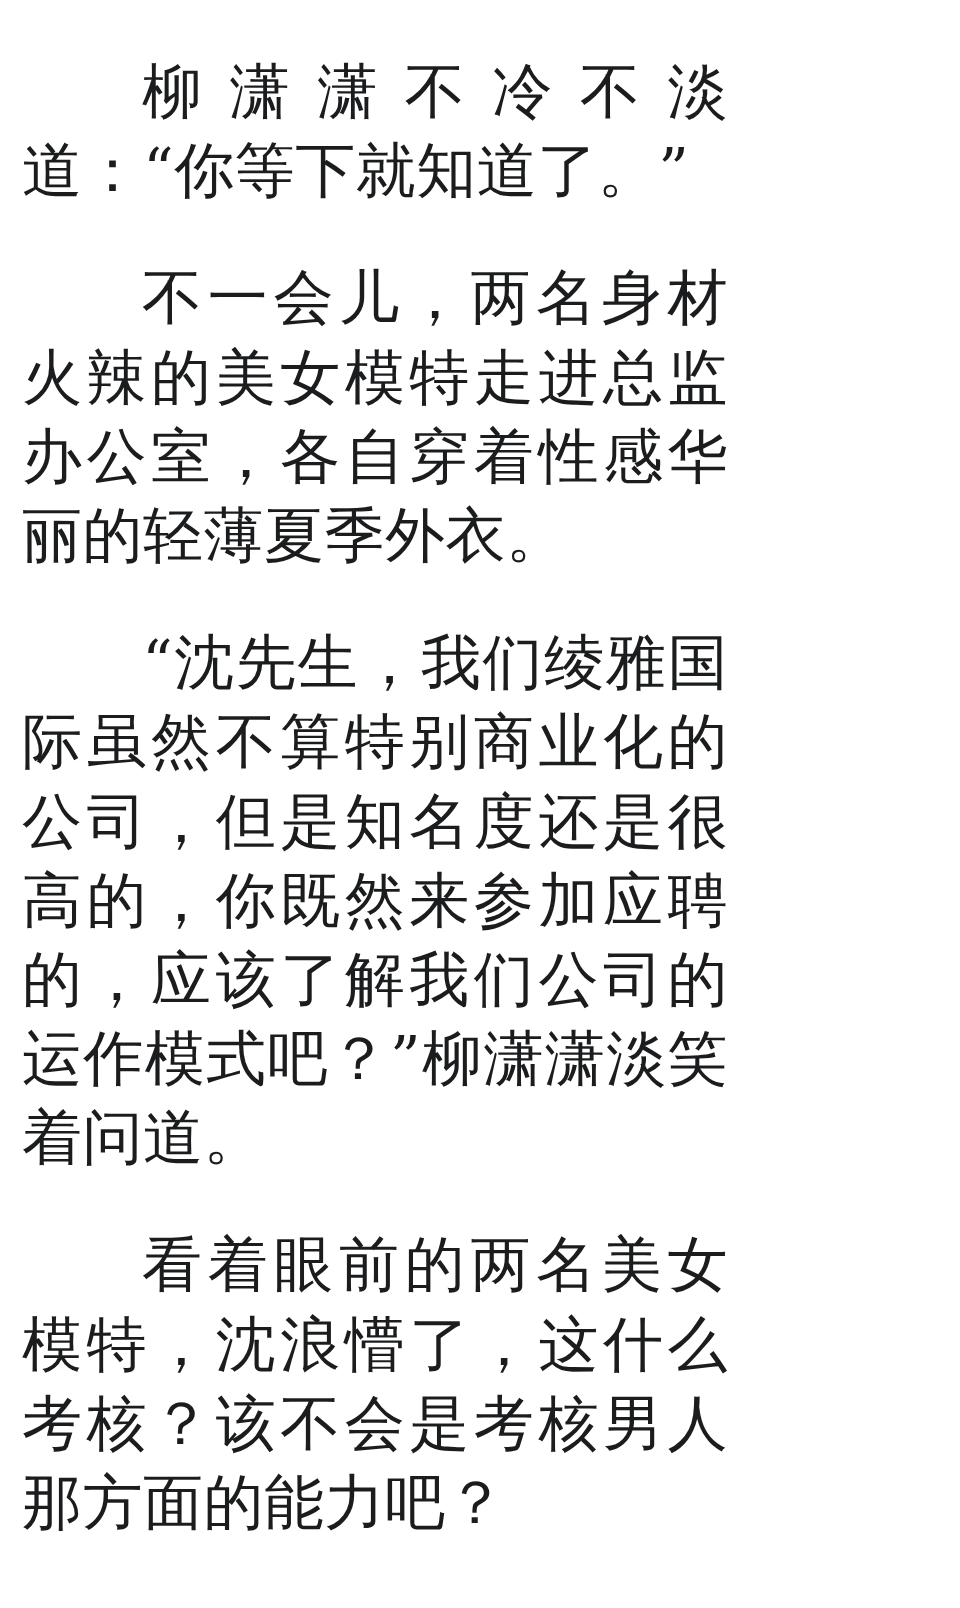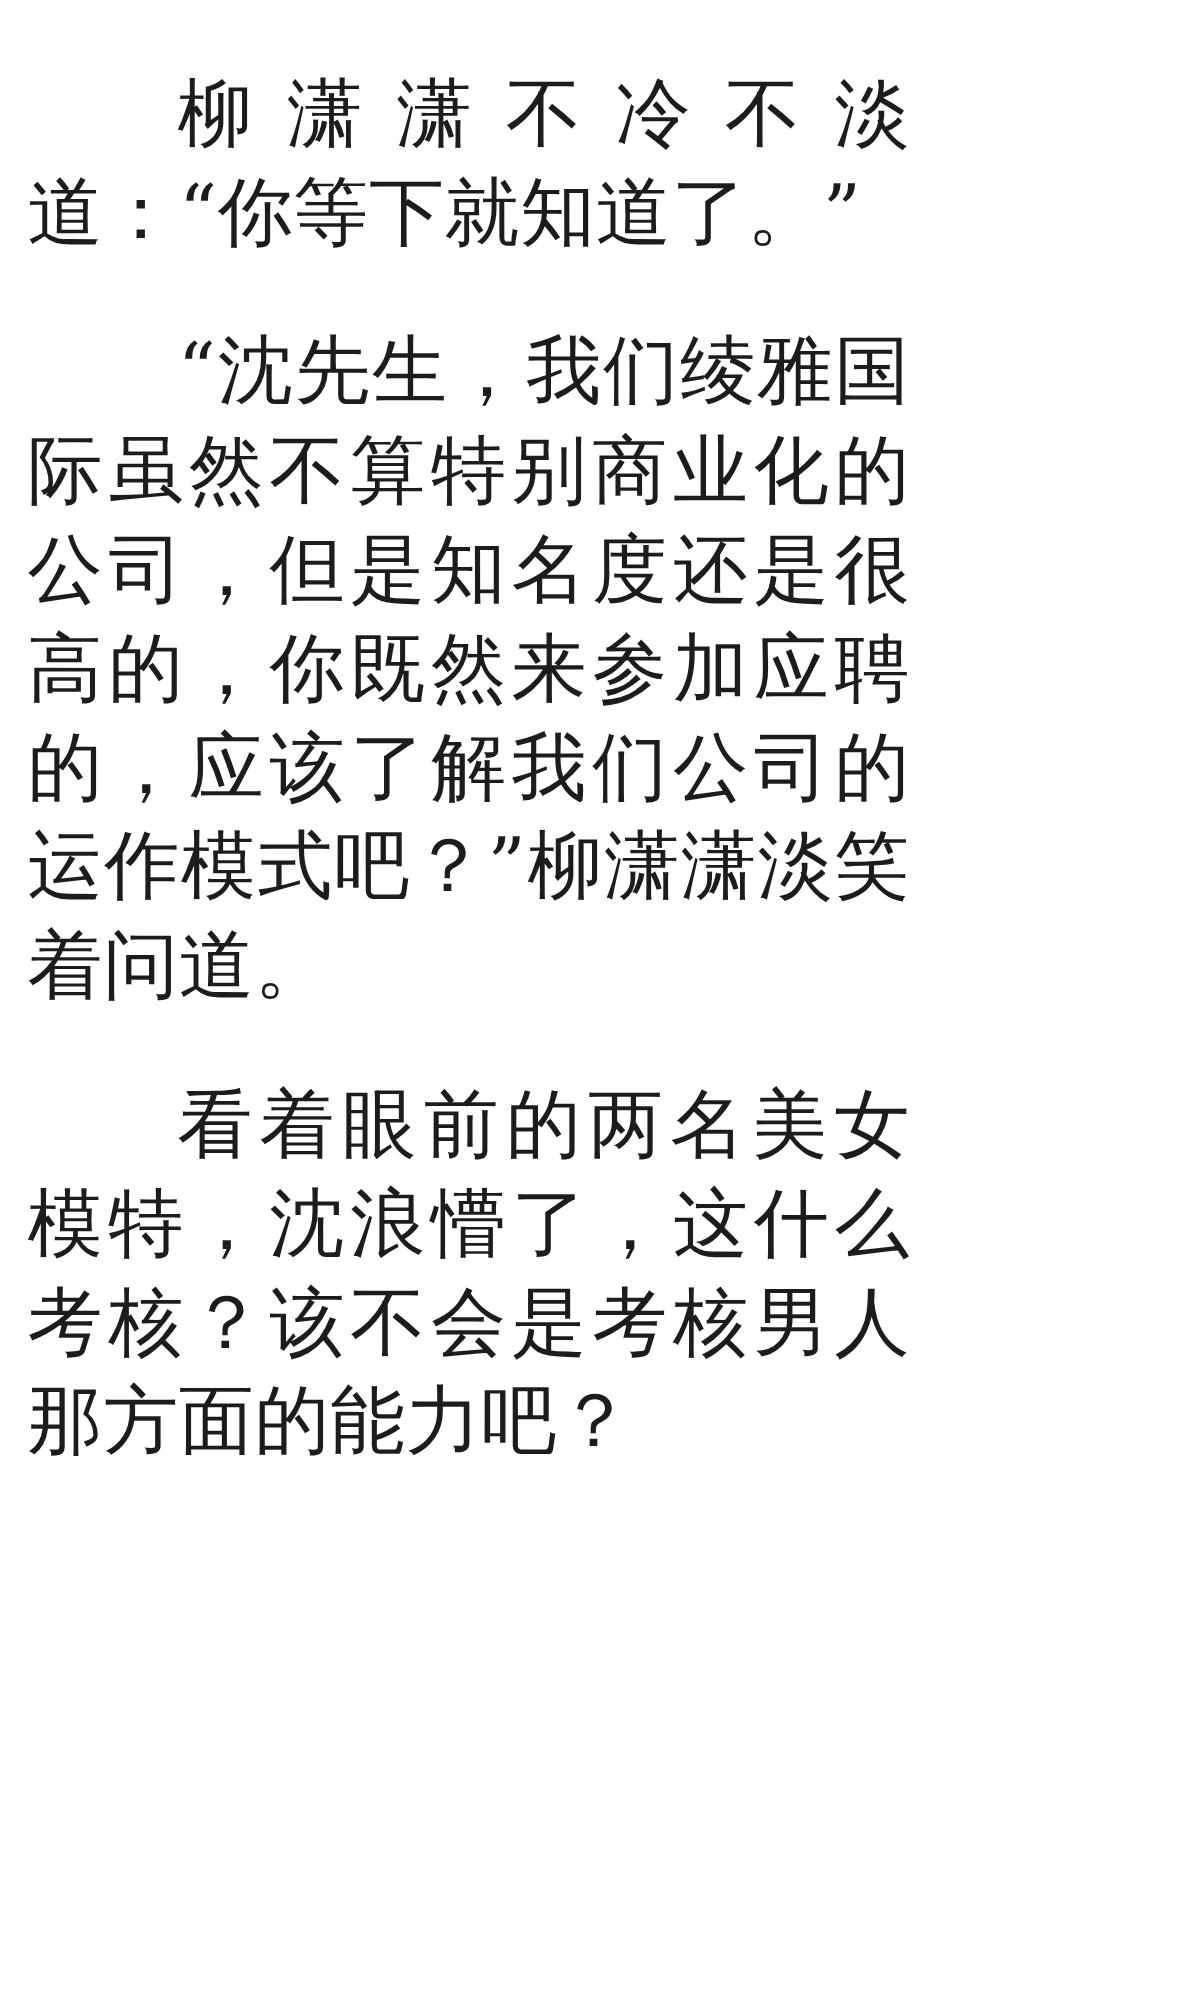--- a/index.html
+++ b/index.html
@@ -34,15 +34,16 @@
   }
   .para:last-child {
     margin-bottom: 0;
   }
 </style>
 </head>
 <body>
 
 <div class="page">
   <p class="para">柳潇潇不冷不淡道：“你等下就知道了。”</p>
+  <p class="para">不一会儿，两名身材火辣的美女模特走进总监办公室，各自穿着性感华丽的轻薄夏季外衣。</p>
   <p class="para">“沈先生，我们绫雅国际虽然不算特别商业化的公司，但是知名度还是很高的，你既然来参加应聘的，应该了解我们公司的运作模式吧？”柳潇潇淡笑着问道。</p>
   <p class="para">看着眼前的两名美女模特，沈浪懵了，这什么考核？该不会是考核男人那方面的能力吧？</p>
 </div>
 
 </body></html>

